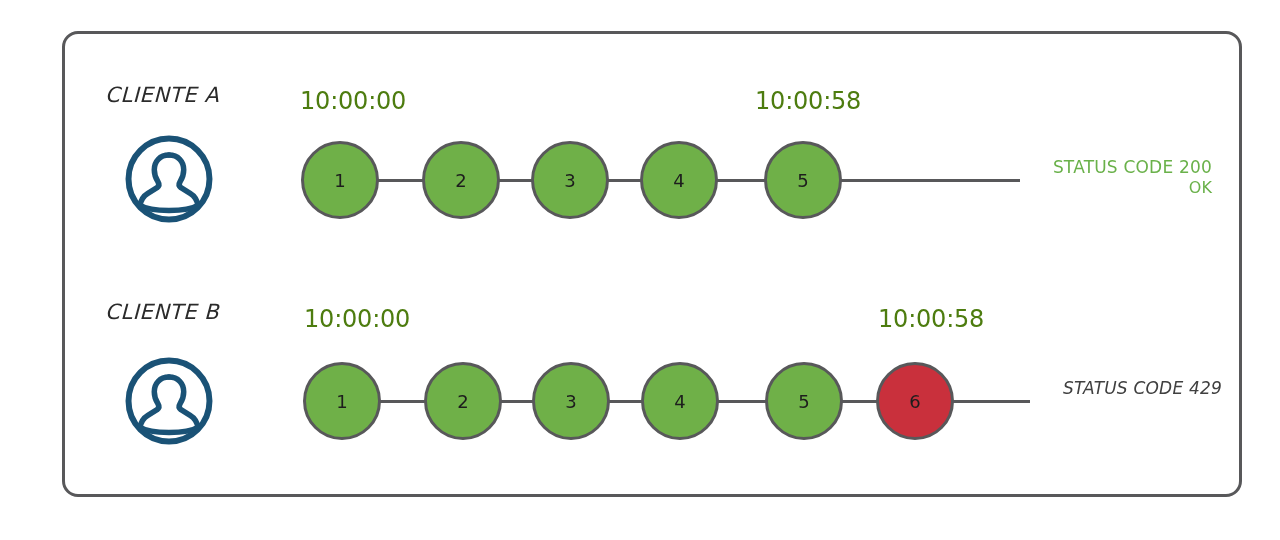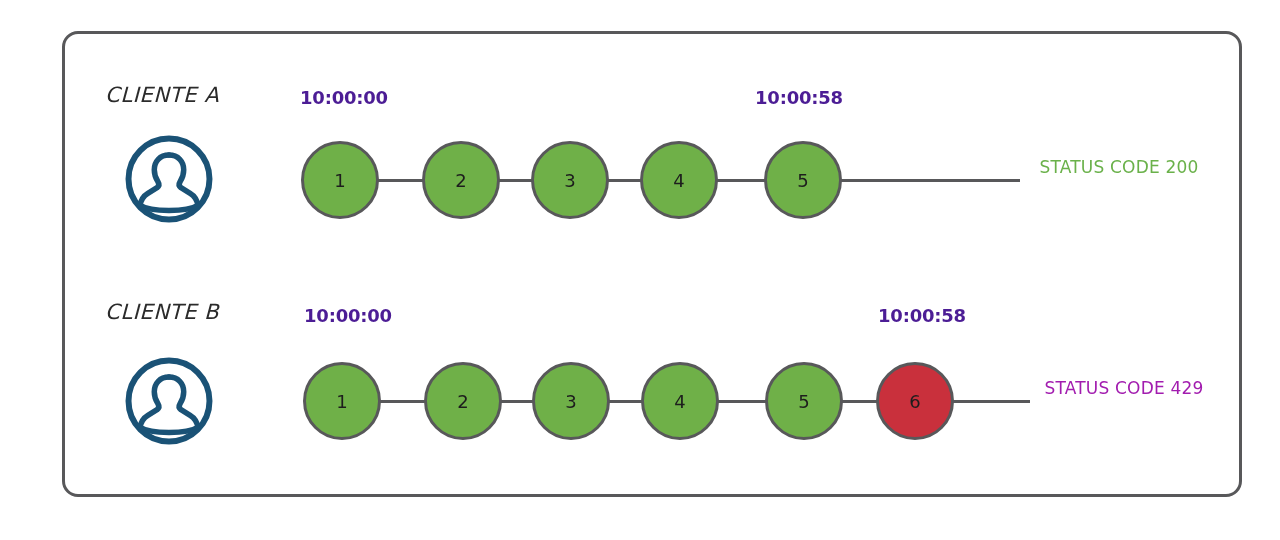--- a/index.html
+++ b/index.html
@@ -61,23 +61,23 @@
     position: absolute;
     width: 92px;
     height: 92px;
   }
   .avatar svg { display: block; width: 92px; height: 92px; }
 
   
   .timestamp {
     position: absolute;
     font-family: "DejaVu Sans", sans-serif;
-    font-size: 18px;
-    font-weight: bold;
-    color: #4c1d95;
+    font-size: 24px;
+    font-weight: normal;
+    color: #4d7c0f;
     white-space: nowrap;
     letter-spacing: -0.2px;
   }
 
   
   .chain {
     position: absolute;
   }
   .conn-line {
     position: absolute;
@@ -99,39 +99,39 @@
     font-size: 18px;
     color: #1d1d1d;
     font-weight: 400;
   }
   .node.ok   { background: #6fb048; }
   .node.err  { background: #c9303c; }
 
   
   .status {
     position: absolute;
-    text-align: center;
+    text-align: right;
     white-space: nowrap;
     font-family: "DejaVu Sans", sans-serif;
     line-height: 1.22;
   }
   .status .line1 {
     display: block;
     font-size: 17px;
     letter-spacing: 0.2px;
     font-weight: 400;
   }
   .status .line2 {
     display: block;
     font-size: 16px;
     letter-spacing: 0.1px;
     font-weight: 400;
   }
   .status.green { color: #6ab14a; }
-  .status.red   { color: #a21caf; }
+  .status.red   { color: #404040; font-style: italic; }
 </style>
 </head>
 <body>
 
 <div id="stage">
 
   <div class="frame"></div>
 
   <div class="row" id="row-a">
 
@@ -176,20 +176,21 @@
       <div class="node ok" style="left:640px; top:141px;">
         <span>4</span>
       </div>
       <div class="node ok" style="left:764px; top:141px;">
         <span>5</span>
       </div>
     </div>
 
     <div class="status green" style="left:1026px; top:157px; width:186px;">
       <span class="line1">STATUS CODE 200</span>
+      <span class="line2">OK</span>
     </div>
   </div>
 
   <div class="row" id="row-b">
 
     <div class="client-label" style="left:107px; top:300px;">CLIENTE B</div>
 
     <div class="avatar" style="left:123px; top:355px;">
       <svg viewBox="0 0 100 100" xmlns="http://www.w3.org/2000/svg">
         <circle cx="50" cy="50" r="44" fill="none" stroke="#1a5276" stroke-width="6.5"></circle>

